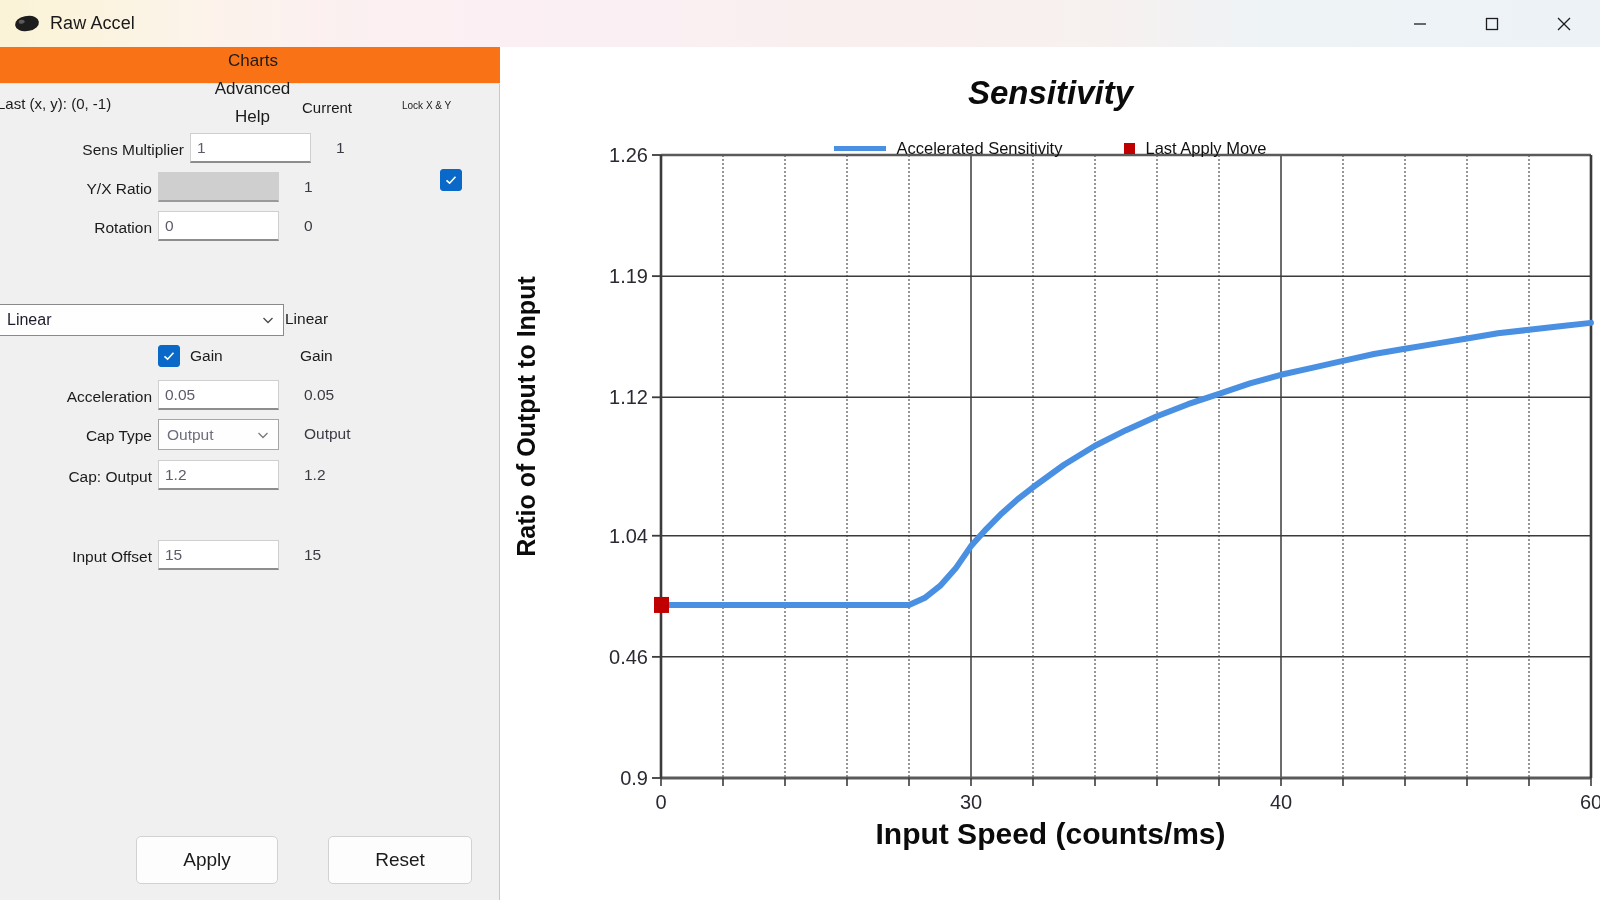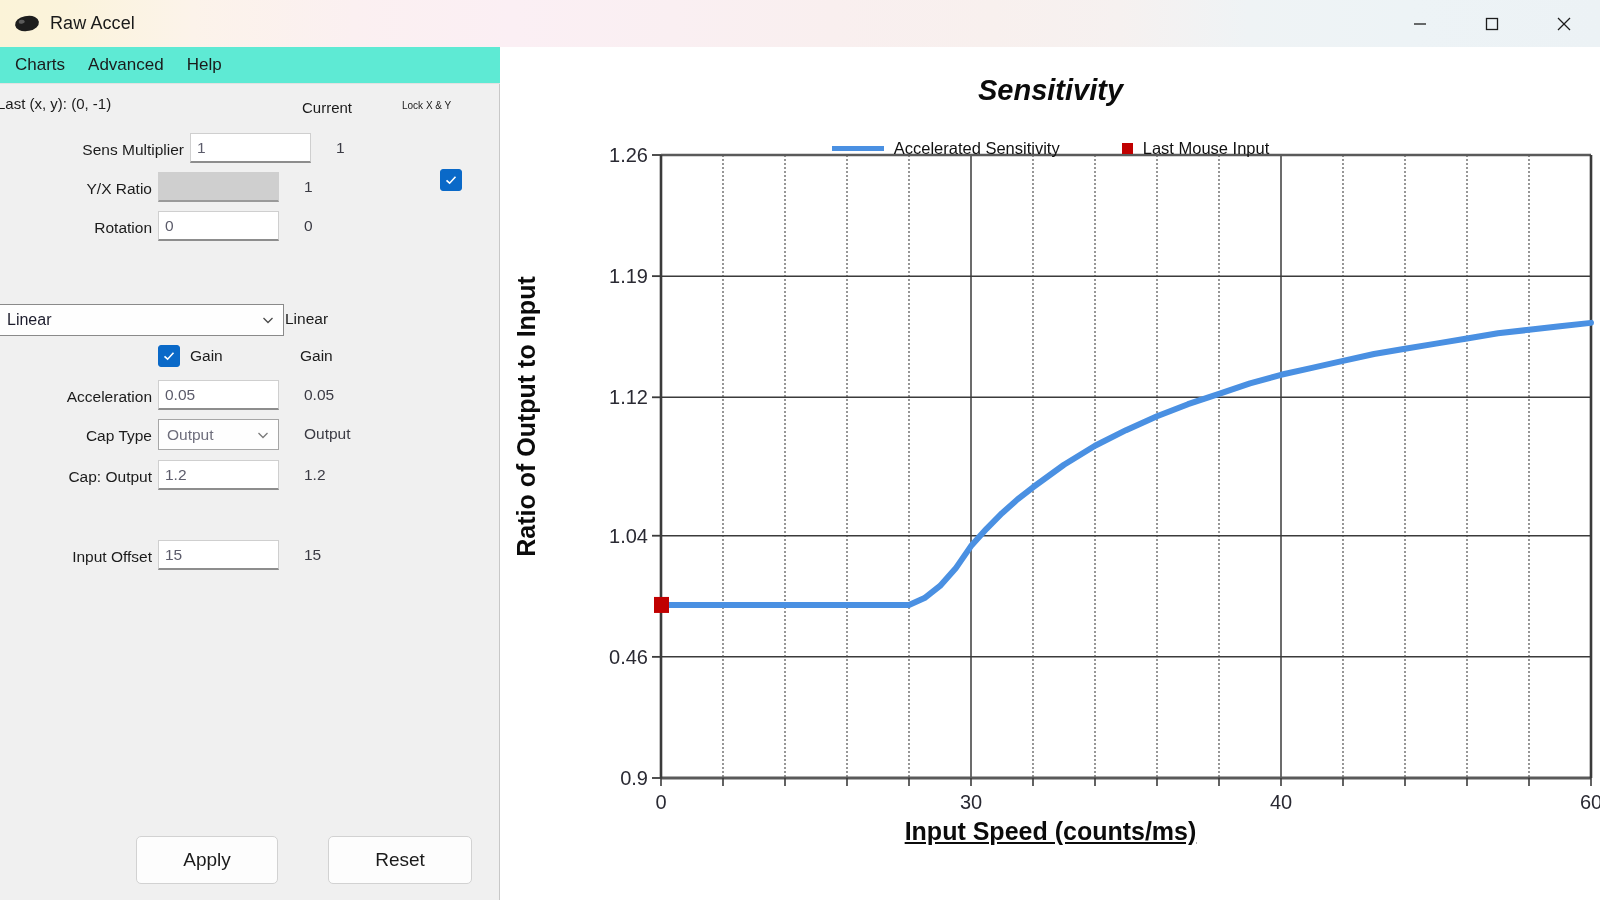--- a/index.html
+++ b/index.html
@@ -50,23 +50,24 @@
 
   
   .leftpane {
     position: absolute; left: 0; top: 47px;
     width: 500px; height: 853px;
     background: #f0f0f0;
     border-right: 1px solid #c8c8c8;
   }
   .menubar {
     position: absolute; left: 0; top: 0; width: 500px; height: 37px;
-    background: #5eead4;
+    background: #f97316;
     display: flex; align-items: center;
     border-bottom: 1px solid #e2e2e2;
+    flex-direction: column;
   }
   .menu-item {
     font-size: 17px; color: #1b1b1b;
     padding: 4px 9px; margin-left: 5px;
   }
   .menu-item:first-child { margin-left: 6px; }
 
   .lastxy {
     position: absolute; left: -3px; top: 48px;
     font-size: 15px; color: #1b1b1b;
@@ -152,21 +153,21 @@
 
   
   .chartpane {
     position: absolute; left: 501px; top: 47px;
     width: 1099px; height: 829px; background: #ffffff;
   }
   .chart-title {
     position: absolute; left: 0; top: 27px; width: 1099px;
     text-align: center;
     font-family: "Liberation Sans", sans-serif;
-    font-size: 29px; font-weight: bold; font-style: italic;
+    font-size: 33px; font-weight: bold; font-style: italic;
     color: #0b0b0b;
   }
   .legend {
     position: absolute; left: 0; top: 92px; width: 1099px;
     display: flex; justify-content: center; align-items: center;
     gap: 62px; z-index: 4;
   }
   .lg { display: flex; align-items: center; gap: 10px; }
   .lg-line { width: 52px; height: 5px; background: #4a90e2; }
   .lg-sq { width: 11px; height: 11px; background: #c00000; }
@@ -174,21 +175,21 @@
 
   .ylabel {
     position: absolute; left: -205px; top: 355px;
     width: 460px; text-align: center;
     font-size: 25px; font-weight: bold; color: #0b0b0b;
     transform: rotate(-90deg);
   }
   .xlabel {
     position: absolute; left: 0; top: 770px; width: 1099px;
     text-align: center;
-    font-size: 25px; font-weight: bold; color: #0b0b0b; text-decoration: underline;
+    font-size: 30px; font-weight: bold; color: #0b0b0b;
   }
   .ytick {
     position: absolute; right: 0; width: 80px; text-align: right;
     font-size: 20px; color: #2a2a33; transform: translateY(-50%);
   }
   .xtick {
     position: absolute; top: 10px; width: 70px; text-align: center;
     font-size: 20px; color: #2a2a33; transform: translateX(-50%);
   }
   .plotsvg { position: absolute; left: 0; top: 0; }
@@ -311,21 +312,21 @@
   <div class="chartpane">
     <div class="chart-title">Sensitivity</div>
 
     <div class="legend">
       <div class="lg">
         <span class="lg-line"></span>
         <span class="lg-txt">Accelerated Sensitivity</span>
       </div>
       <div class="lg">
         <span class="lg-sq"></span>
-        <span class="lg-txt">Last Mouse Input</span>
+        <span class="lg-txt">Last Apply Move</span>
       </div>
     </div>
 
     <div class="ylabel">Ratio of Output to Input</div>
     <div class="xlabel">Input Speed (counts/ms)</div>
 
     <div id="ytick-host">
         <div class="ytick" style="top: 731px; left: 67px;">0.9</div>
         <div class="ytick" style="top: 609.861px; left: 67px;">0.46</div>
         <div class="ytick" style="top: 488.722px; left: 67px;">1.04</div>

